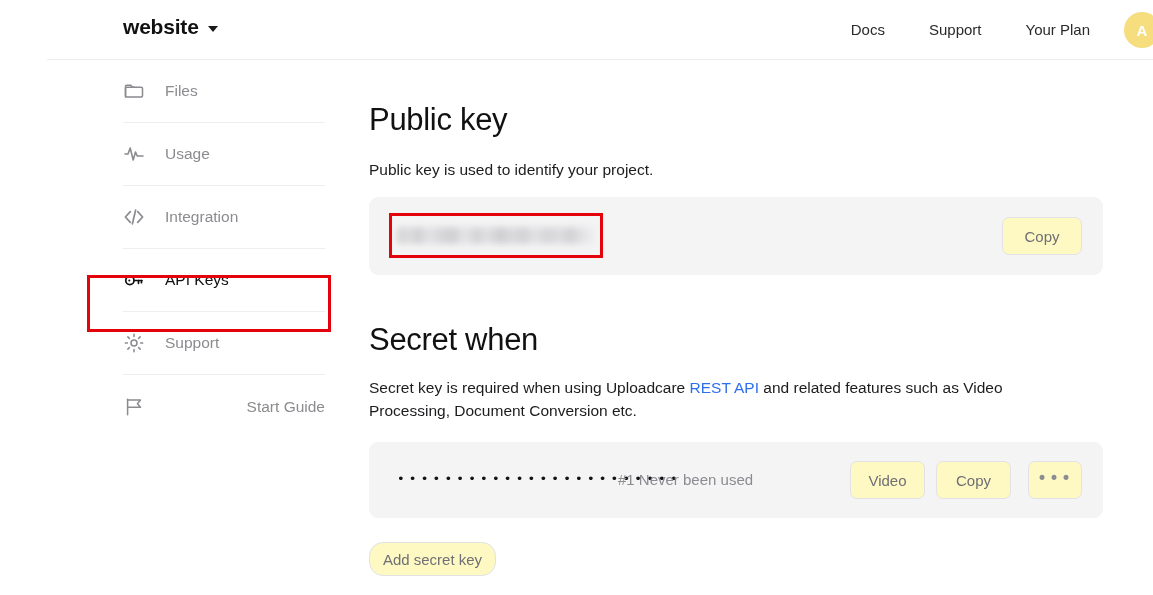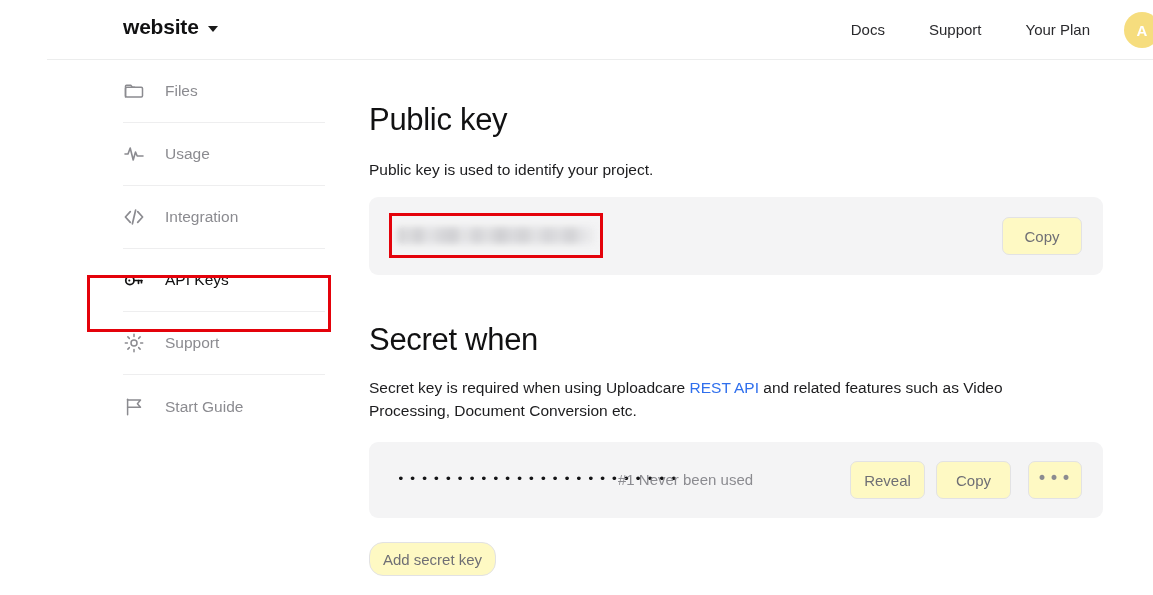--- a/index.html
+++ b/index.html
@@ -62,21 +62,21 @@
   .sidebar {
     position: absolute; left: 0; top: 60px; width: 300px; height: 535px;
   }
   .side-item {
     position: relative;
     margin-left: 76px; width: 202px; height: 63px;
     display: flex; align-items: center; gap: 20px;
     cursor: pointer;
     border-bottom: 1px solid #eeeeef;
   }
-  .side-item:last-child { border-bottom: none; }
+  .side-item:last-child { border-bottom: none; justify-content: space-between; }
   .side-icon {
     width: 22px; height: 22px; flex: 0 0 22px;
     display: flex; align-items: center; justify-content: center;
     color: #8b8b90;
   }
   .side-label {
     font-size: 15.5px; color: #8b8b90; white-space: nowrap;
   }
   .side-item.active .side-label { color: #111112; font-weight: 400; }
   .side-item.active .side-icon { color: #111112; }
@@ -255,21 +255,21 @@
 
     <div class="h1" style="left:22px; top:262px;">Secret when</div>
 
     <div class="para" style="left:22px; top:316px; width:700px;">
       <span>Secret key is required when using Uploadcare </span><a href="#">REST API</a><span> and related features such as Video Processing, Document Conversion etc.</span>
     </div>
 
     <div class="card" style="top:382px; height:76px;">
       <div class="dots" style="left:28px; top:29px;">••••••••••••••••••••••••</div>
       <div class="meta" style="left:249px; top:29px;">#1 Never been used</div>
-      <button class="btn" style="right:178px; top:19px; width:75px; height:38px;">Reveal</button>
+      <button class="btn" style="right:178px; top:19px; width:75px; height:38px;">Video</button>
       <button class="btn" style="right:92px; top:19px; width:75px; height:38px;">Copy</button>
       <button class="btn btn-dots" style="right:21px; top:19px; width:54px; height:38px;">•••</button>
     </div>
 
     <button class="btn" style="left:22px; top:482px; width:127px; height:34px;border-radius:14px;">Add secret key</button>
 
   </div>
 
 </div>
 

